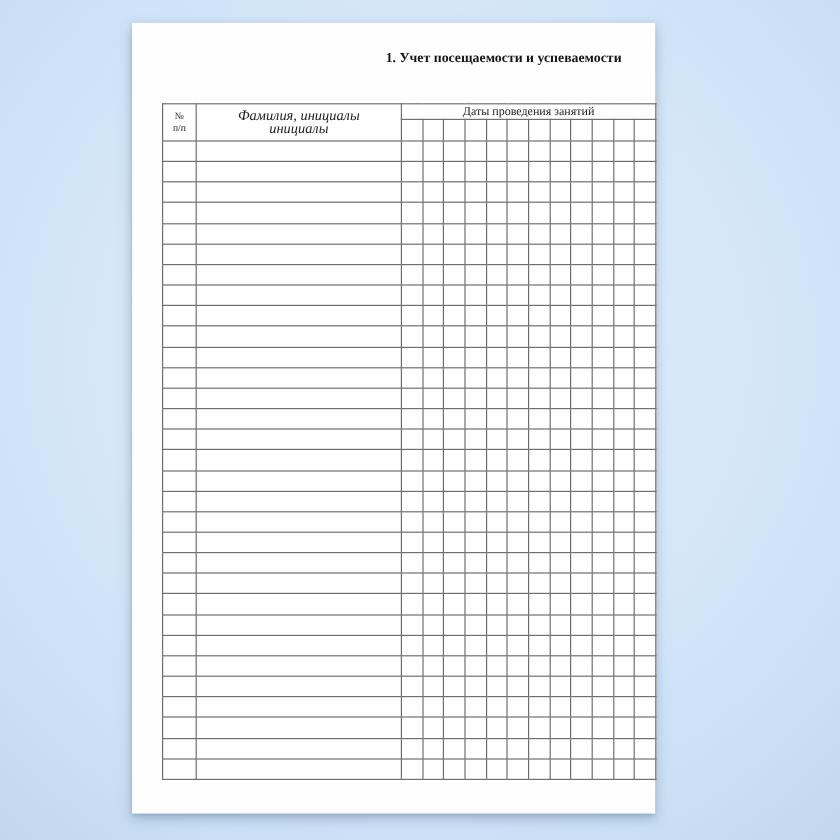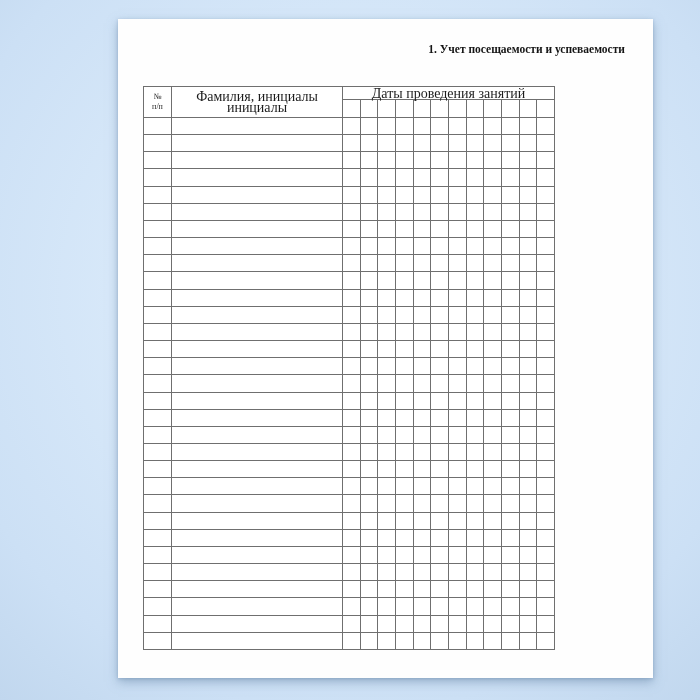--- a/index.html
+++ b/index.html
@@ -13,23 +13,23 @@
     background: radial-gradient(circle at 50% 42%, #deecfb 0%, #d7e8f9 45%, #cce0f5 78%, #c1d7ee 100%);
     font-family: "Liberation Serif", "DejaVu Serif", serif;
   }
   .scene {
     position: relative;
     width: 700px;
     height: 700px;
   }
   .paper {
     position: absolute;
-    left: 118px;
+    left: 110px;
     top: 19px;
-    width: 535px;
+    width: 436px;
     height: 659px;
     background: #fefefe;
     box-shadow: 0 4px 10px rgba(108,138,172,0.55), 0 1px 3px rgba(108,138,172,0.4);
   }
   .page-title {
     position: absolute;
     top: 24px;
     right: 28px;
     font-size: 11.5px;
     line-height: 13px;
@@ -71,26 +71,27 @@
   .col-num { width: 28px; }
   .col-name { width: 171px; }
   tr.hdr-label { height: 13px; }
   tr.hdr-dates { height: 18px; }
   .th-num {
     font-size: 8px;
     line-height: 10px;
   }
   .th-num span { display: block; }
   .th-name {
-    font-size: 14px;
+    font-size: 12px;
     line-height: 11px;
+    font-style: italic;
   }
   .th-name span { display: block; }
   .th-dates {
-    font-size: 14px;
+    font-size: 10px;
     line-height: 11px;
   }
   tbody tr { height: 17px; }
 </style>
 </head>
 <body>
 
 <div class="scene">
   <div class="paper">
     <div class="page-title">1. Учет посещаемости и успеваемости</div>

